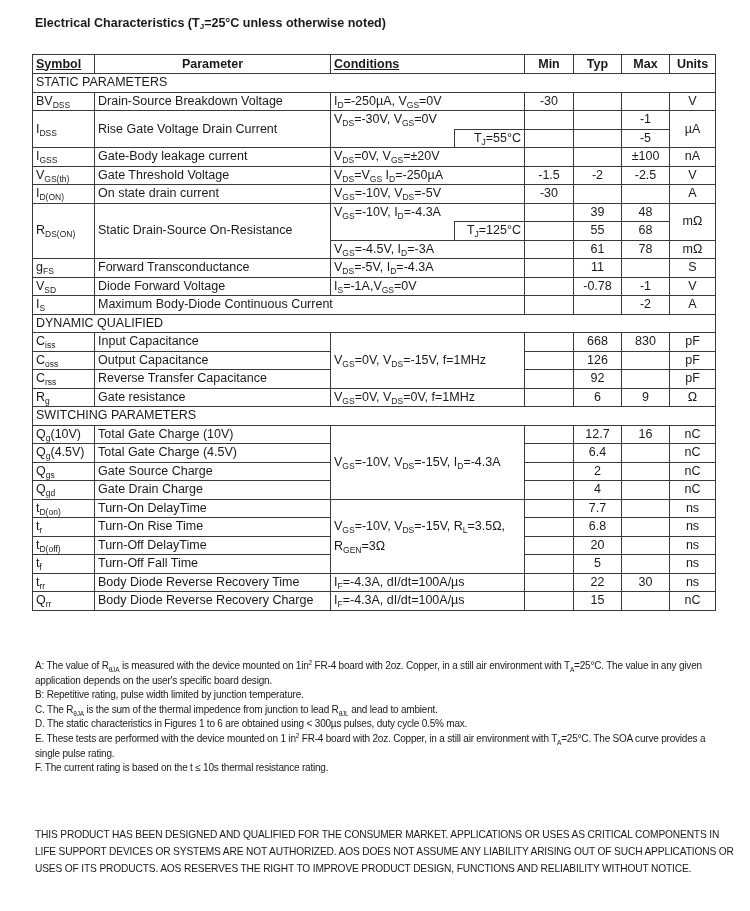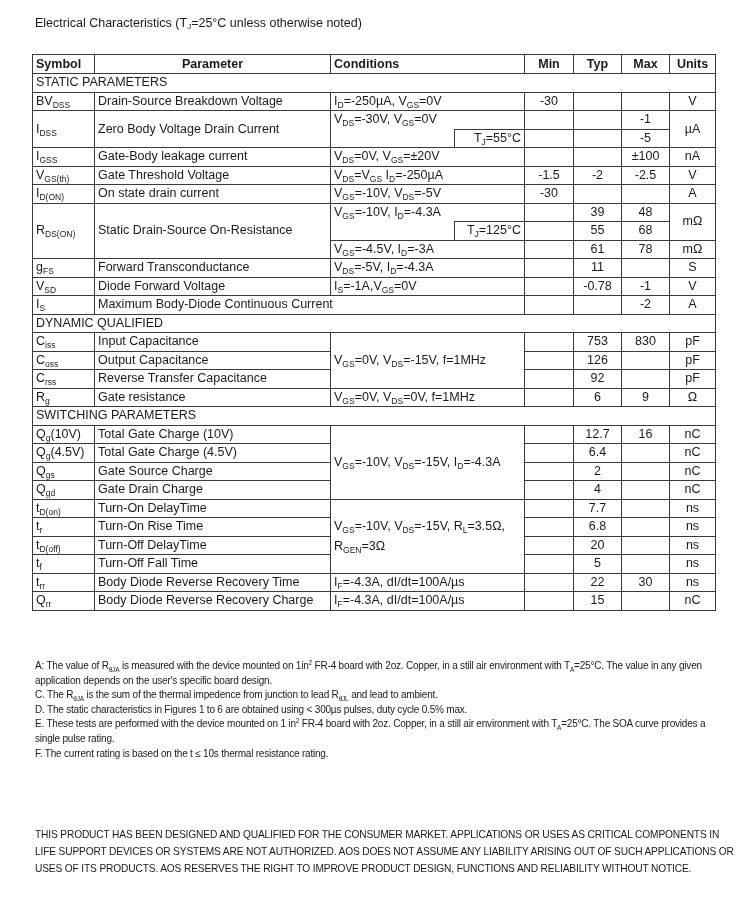--- a/index.html
+++ b/index.html
@@ -1,25 +1,25 @@
 <!DOCTYPE html>
 <html><head>
 <meta charset="utf-8">
 <style>
   html, body { margin: 0; padding: 0; background: #ffffff; }
   body { width: 750px; height: 911px; position: relative; overflow: hidden;
          font-family: "Liberation Sans", sans-serif; color: #1a1a1a; }
-  .title { position: absolute; left: 35px; top: 16px; font-size: 12.5px; font-weight: normal; }
+  .title { position: absolute; left: 35px; top: 16px; font-size: 12.5px; font-weight: bold; }
   .title sub { font-size: 8px; vertical-align: -2px; }
   table.ec { position: absolute; left: 32px; top: 54px; border-collapse: collapse;
              font-size: 12.5px; table-layout: fixed; }
   table.ec td, table.ec th { border: 1.5px solid #3a3a3a; padding: 0 3px; height: 17.5px;
              line-height: 15px; white-space: nowrap; overflow: hidden; }
   table.ec th { font-weight: bold; font-size: 12.5px; height: 18px; }
-  th.l { text-align: left; }
+  th.l { text-align: left; text-decoration: underline; }
   th.c, td.c { text-align: center; }
   td.sec { font-weight: normal; text-align: left; }
   sub { font-size: 8.5px; vertical-align: -3px; line-height: 0; }
   .tj { text-align: right; }
   .notes { position: absolute; left: 35px; top: 659px; font-size: 10px; line-height: 14.6px;
            width: 690px; letter-spacing: -0.2px; }
   .notes sub, .notes sup { font-size: 6.5px; }
   .notes sup { vertical-align: 4px; line-height: 0; }
   .disclaimer { position: absolute; left: 35px; top: 826px; font-size: 10.2px; line-height: 17px;
                 width: 700px; letter-spacing: -0.15px; }
@@ -59,21 +59,21 @@
     <td>Drain-Source Breakdown Voltage</td>
     <td colspan="2"><span>I</span><sub>D</sub><span>=-250µA, V</span><sub>GS</sub><span>=0V</span></td>
     <td class="c">-30</td>
     <td class="c"></td>
     <td class="c"></td>
     <td class="c">V</td>
   </tr>
 
   <tr>
     <td rowspan="2"><span>I</span><sub>DSS</sub></td>
-    <td rowspan="2">Zero Body Voltage Drain Current</td>
+    <td rowspan="2">Rise Gate Voltage Drain Current</td>
     <td colspan="2" style="border-bottom:none"><span>V</span><sub>DS</sub><span>=-30V, V</span><sub>GS</sub><span>=0V</span></td>
     <td></td>
     <td></td>
     <td class="c">-1</td>
     <td rowspan="2" class="c">µA</td>
   </tr>
   <tr>
     <td style="border-top:none"></td>
     <td class="tj"><span>T</span><sub>J</sub><span>=55°C</span></td>
     <td></td>
@@ -166,21 +166,21 @@
 
   <tr>
     <td colspan="8" class="sec">DYNAMIC QUALIFIED</td>
   </tr>
 
   <tr>
     <td><span>C</span><sub>iss</sub></td>
     <td>Input Capacitance</td>
     <td colspan="2" rowspan="3"><span>V</span><sub>GS</sub><span>=0V, V</span><sub>DS</sub><span>=-15V, f=1MHz</span></td>
     <td></td>
-    <td class="c">753</td>
+    <td class="c">668</td>
     <td class="c">830</td>
     <td class="c">pF</td>
   </tr>
   <tr>
     <td><span>C</span><sub>oss</sub></td>
     <td>Output Capacitance</td>
     <td></td>
     <td class="c">126</td>
     <td></td>
     <td class="c">pF</td>
@@ -293,19 +293,20 @@
     <td></td>
     <td class="c">15</td>
     <td></td>
     <td class="c">nC</td>
   </tr>
 </tbody>
   </table>
 
 <div class="notes">
   <div><span>A: The value of R</span><sub>θJA</sub><span> is measured with the device mounted on 1in</span><sup>2</sup><span> FR-4 board with 2oz. Copper, in a still air environment with T</span><sub>A</sub><span>=25°C. The value in any  given application depends on the user's specific board design.</span></div>
+  <div>B: Repetitive rating, pulse width limited by junction temperature.</div>
   <div><span>C. The R</span><sub>θJA</sub><span> is the sum of the thermal impedence from junction to lead R</span><sub>θJL</sub><span> and lead to ambient.</span></div>
   <div>D. The static characteristics in Figures 1 to 6  are obtained using &lt; 300µs pulses, duty cycle 0.5% max.</div>
   <div><span>E. These tests are performed with the device mounted on 1 in</span><sup>2</sup><span> FR-4 board with 2oz. Copper, in a still air environment with T</span><sub>A</sub><span>=25°C. The SOA curve provides a single pulse rating.</span></div>
   <div>F. The current rating is based on the t ≤ 10s thermal resistance rating.</div>
 </div>
 
 <div class="disclaimer">THIS PRODUCT HAS BEEN DESIGNED AND QUALIFIED FOR THE CONSUMER MARKET. APPLICATIONS OR USES AS CRITICAL COMPONENTS IN LIFE SUPPORT DEVICES OR SYSTEMS ARE NOT AUTHORIZED. AOS DOES NOT ASSUME ANY LIABILITY ARISING OUT OF SUCH APPLICATIONS OR USES OF ITS PRODUCTS.  AOS RESERVES THE RIGHT TO IMPROVE PRODUCT DESIGN, FUNCTIONS AND RELIABILITY WITHOUT NOTICE.</div>
 
 </body></html>

